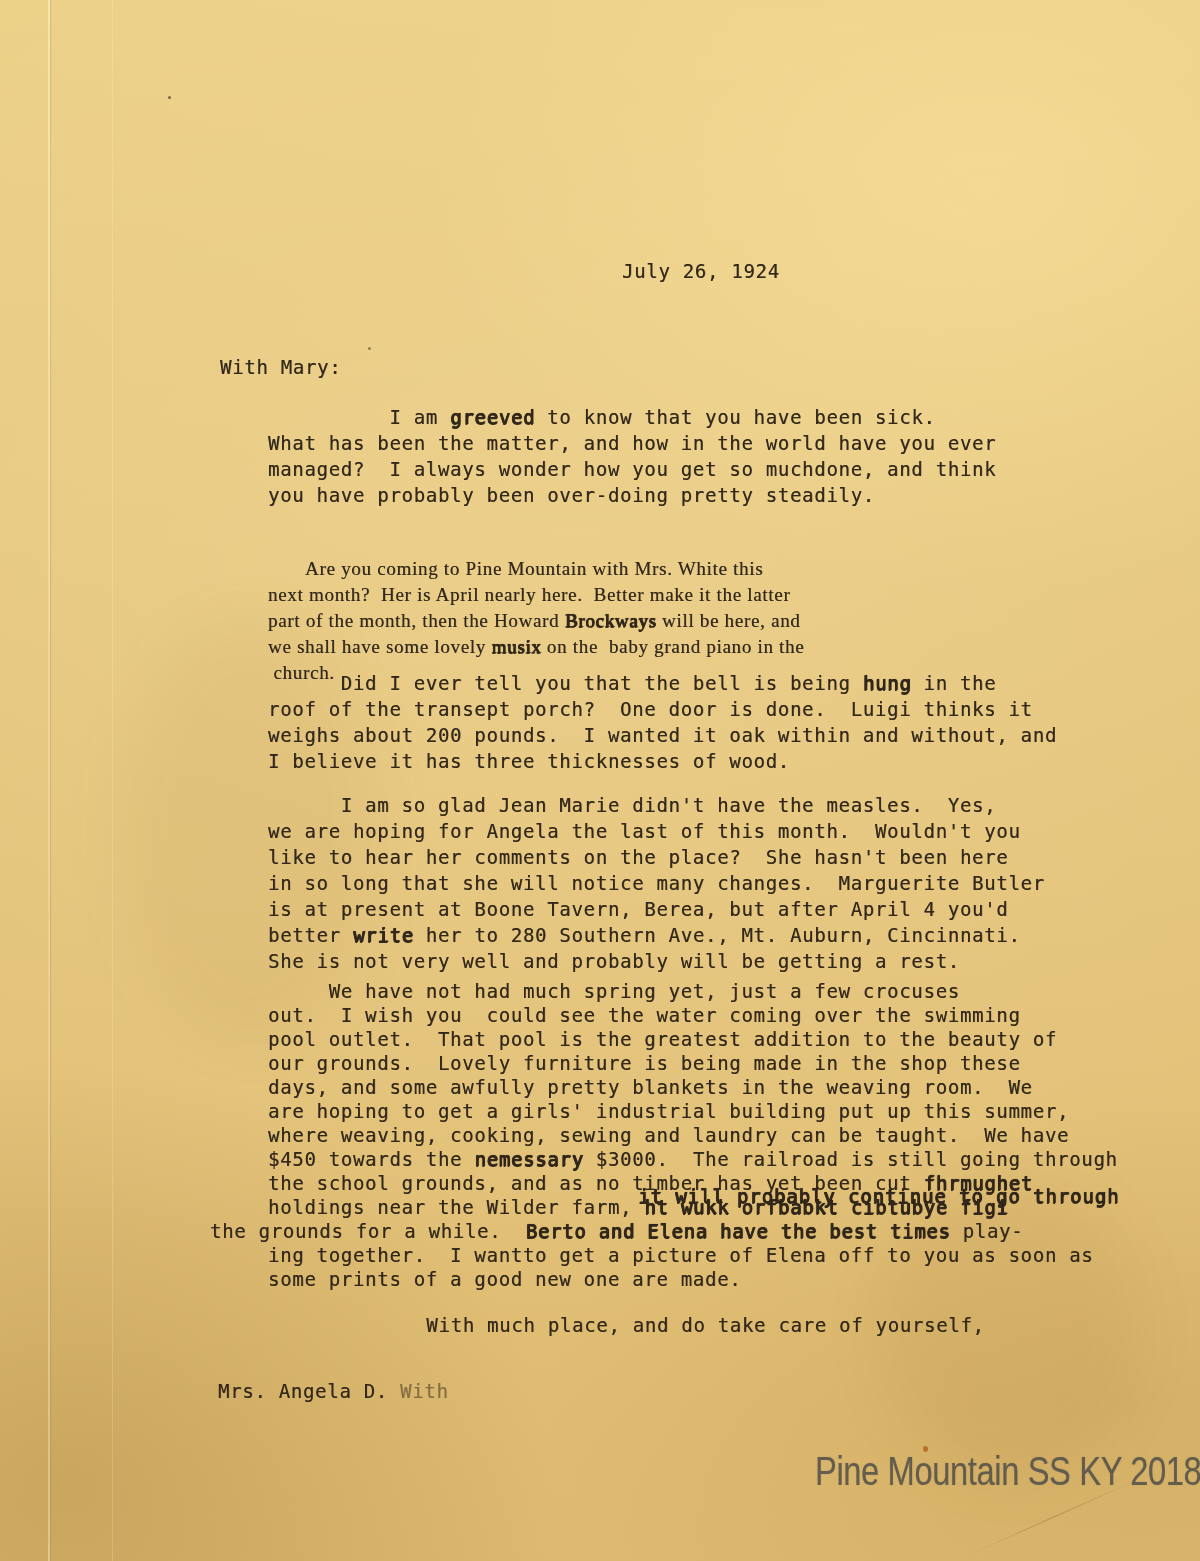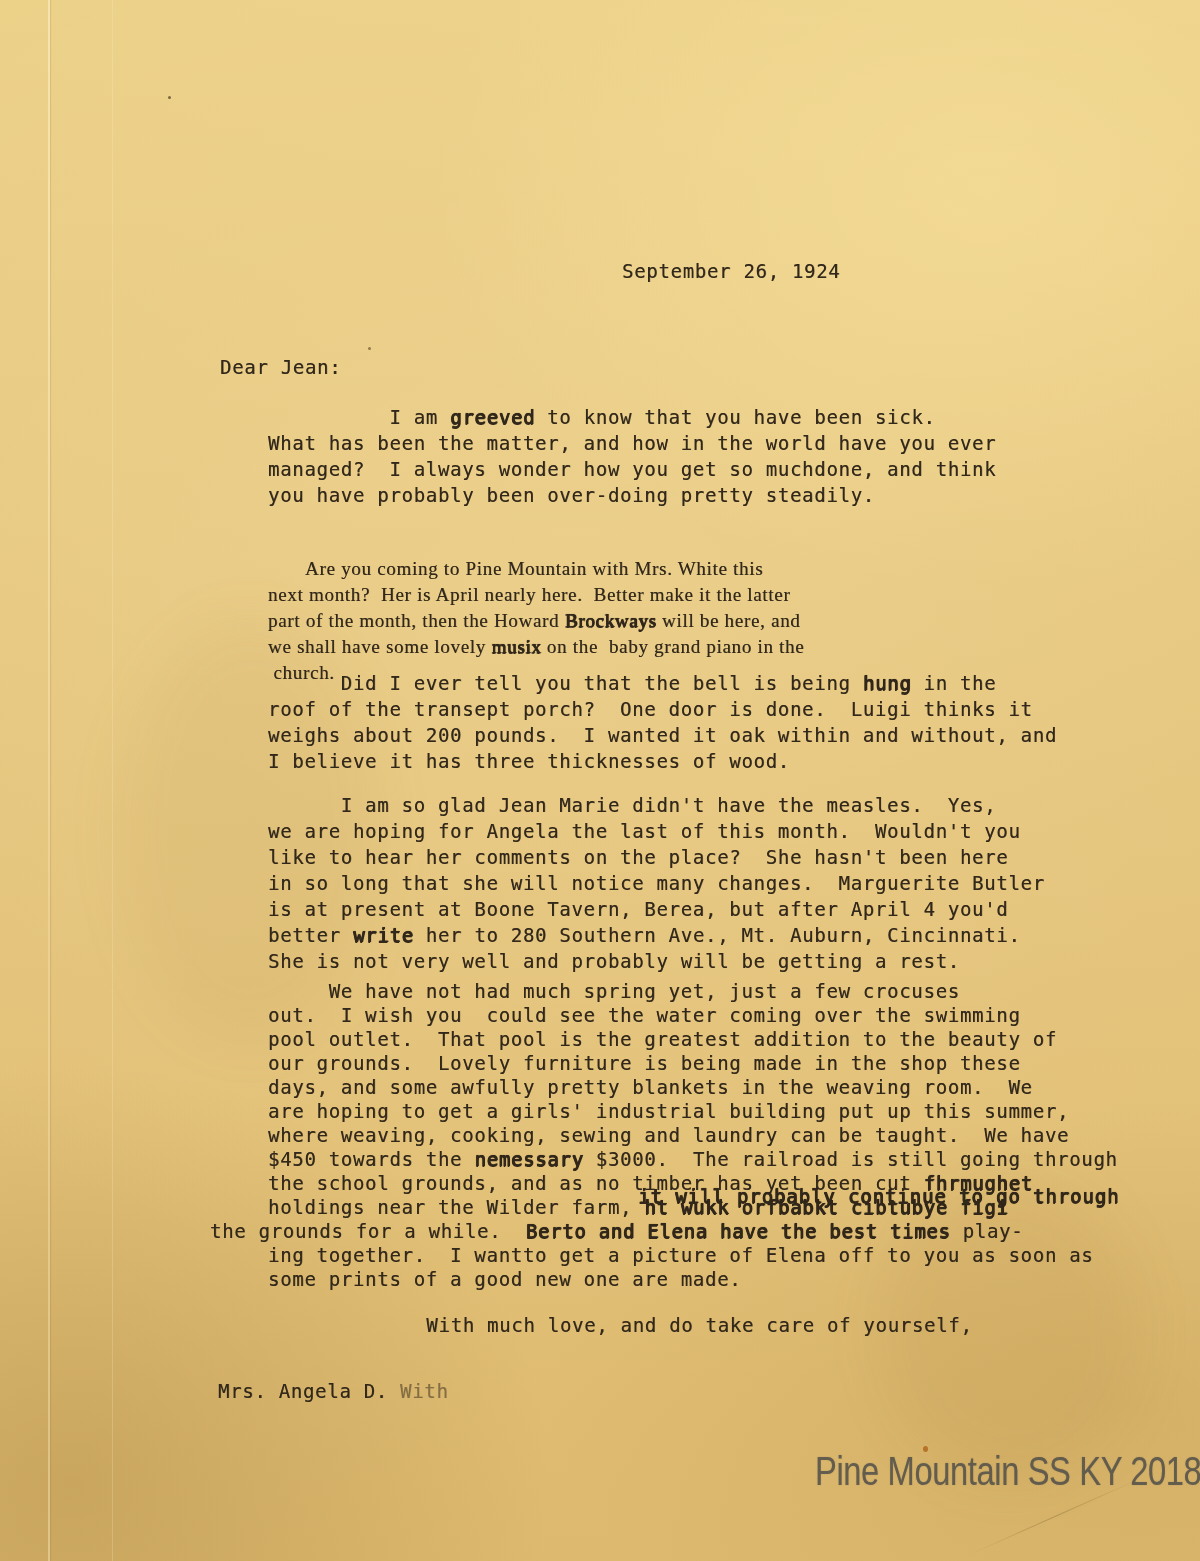--- a/index.html
+++ b/index.html
@@ -88,25 +88,25 @@
 
   <div class="crease crease-1"></div>
   <div class="crease crease-2"></div>
   <div class="blotch blotch-1"></div>
   <div class="blotch blotch-2"></div>
   <div class="speck speck-1"></div>
   <div class="speck speck-2"></div>
   <div class="speck speck-3"></div>
   <div class="scratch"></div>
 
-  <div class="date typed">September 26, 1924</div>
+  <div class="date typed">July 26, 1924</div>
 
-  <div class="greeting typed">Dear Jean:</div>
+  <div class="greeting typed">With Mary:</div>
 
   <div id="letter-body" class="typed"><div class="paragraph para-1"><div class="line"><span>          I am </span><span class="seg-b">greeved</span><span> to know that you have been sick.</span></div><div class="line">What has been the matter, and how in the world have you ever</div><div class="line">managed?  I always wonder how you get so muchdone, and think</div><div class="line">you have probably been over-doing pretty steadily.</div></div><div class="paragraph para-2"><div class="line">       Are you coming to Pine Mountain with Mrs. White this</div><div class="line">next month?  Her is April nearly here.  Better make it the latter</div><div class="line"><span>part of the month, then the Howard </span><span class="seg-b">Brockways</span><span> will be here, and</span></div><div class="line"><span>we shall have some lovely </span><span class="seg-b">musix</span><span> on the  baby grand piano in the</span></div><div class="line"> church.</div></div><div class="paragraph para-3"><div class="line"><span>      Did I ever tell you that the bell is being </span><span class="seg-b">hung</span><span> in the</span></div><div class="line">roof of the transept porch?  One door is done.  Luigi thinks it</div><div class="line">weighs about 200 pounds.  I wanted it oak within and without, and</div><div class="line">I believe it has three thicknesses of wood.</div></div><div class="paragraph para-4"><div class="line">      I am so glad Jean Marie didn't have the measles.  Yes,</div><div class="line">we are hoping for Angela the last of this month.  Wouldn't you</div><div class="line">like to hear her comments on the place?  She hasn't been here</div><div class="line">in so long that she will notice many changes.  Marguerite Butler</div><div class="line">is at present at Boone Tavern, Berea, but after April 4 you'd</div><div class="line"><span>better </span><span class="seg-b">write</span><span> her to 280 Southern Ave., Mt. Auburn, Cincinnati.</span></div><div class="line">She is not very well and probably will be getting a rest.</div></div><div class="paragraph para-5"><div class="line">     We have not had much spring yet, just a few crocuses</div><div class="line">out.  I wish you  could see the water coming over the swimming</div><div class="line">pool outlet.  That pool is the greatest addition to the beauty of</div><div class="line">our grounds.  Lovely furniture is being made in the shop these</div><div class="line">days, and some awfully pretty blankets in the weaving room.  We</div><div class="line">are hoping to get a girls' industrial building put up this summer,</div><div class="line">where weaving, cooking, sewing and laundry can be taught.  We have</div><div class="line"><span>$450 towards the </span><span class="seg-b">nemessary</span><span> $3000.  The railroad is still going through</span></div><div class="line"><span>the school grounds, and as no timber has yet been cut </span><span class="seg-b">fhrmughet</span></div><div class="line line-overstrike"><span>holdings near the Wilder farm, </span><span class="seg-b">ht wukk orfbabkt cibtubye figi</span><span class="seg-b ov-overlay">it will probably continue to go through</span></div><div class="line shift-left"><span>the grounds for a while.  </span><span class="seg-b">Berto and Elena have the best times</span><span> play-</span></div><div class="line">ing together.  I wantto get a picture of Elena off to you as soon as</div><div class="line">some prints of a good new one are made.</div></div></div>
 
-  <div class="closing typed">                 With much love, and do take care of yourself,</div>
+  <div class="closing typed">                 With much place, and do take care of yourself,</div>
 
   <div class="signature typed"><span>Mrs. Angela D. </span><span class="seg-f">With</span></div>
 
   <div class="watermark">Pine Mountain SS KY 2018</div>
 
 </div>
 
 </body></html>

